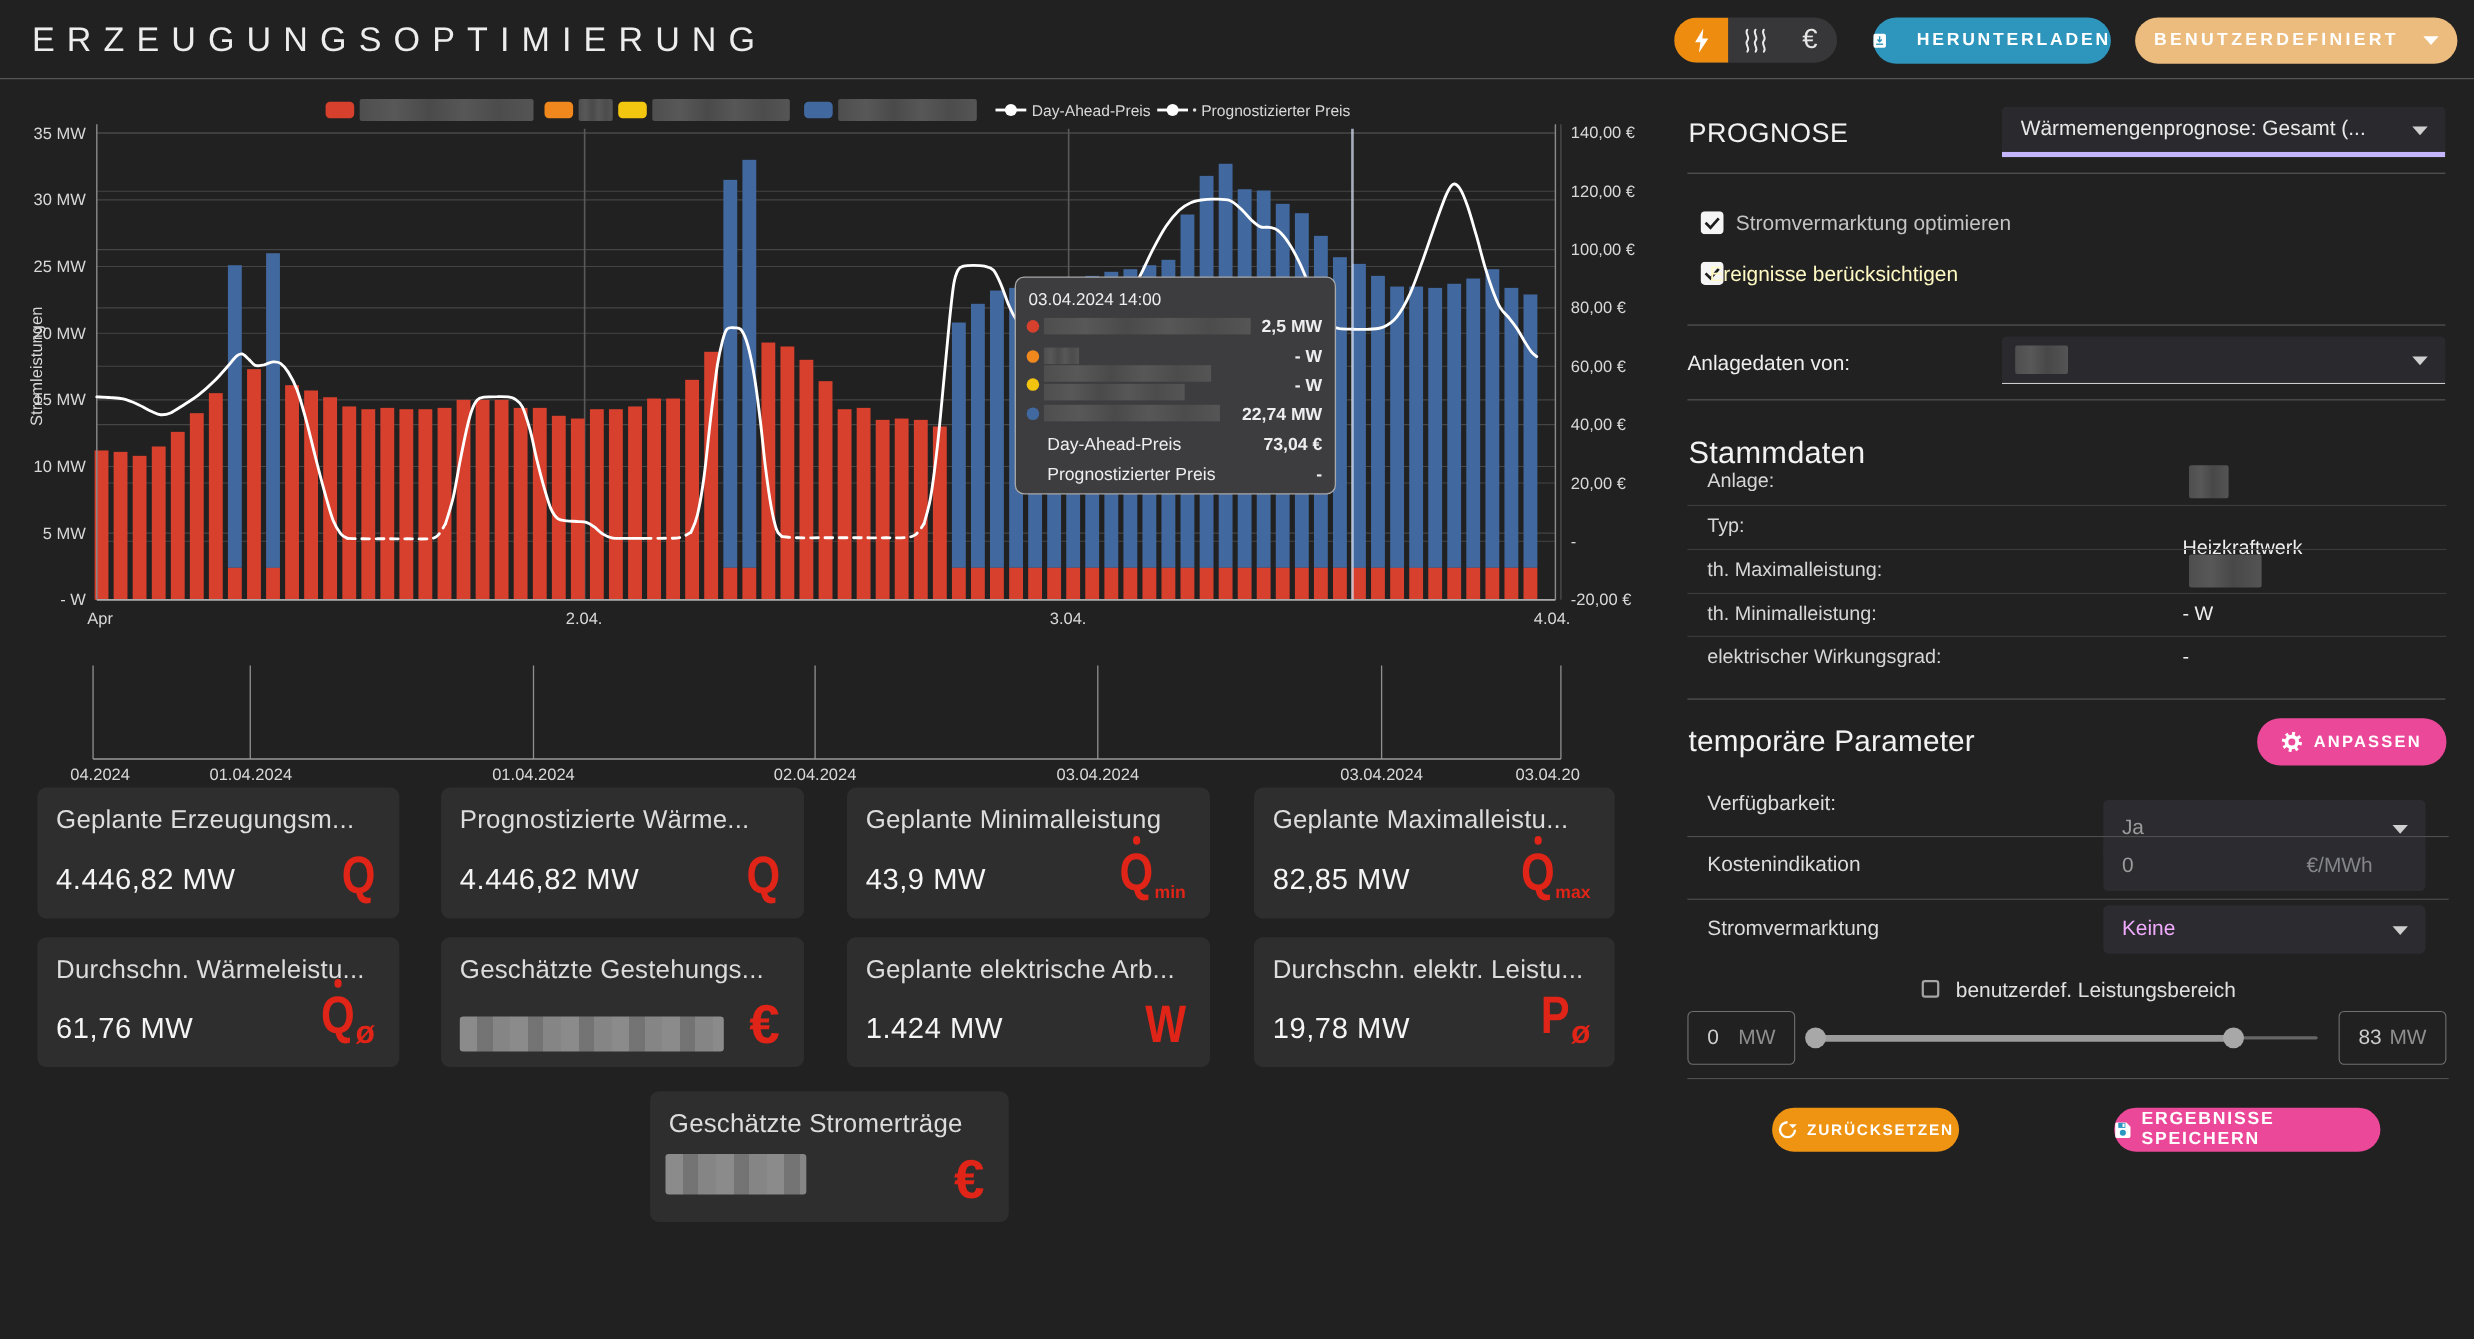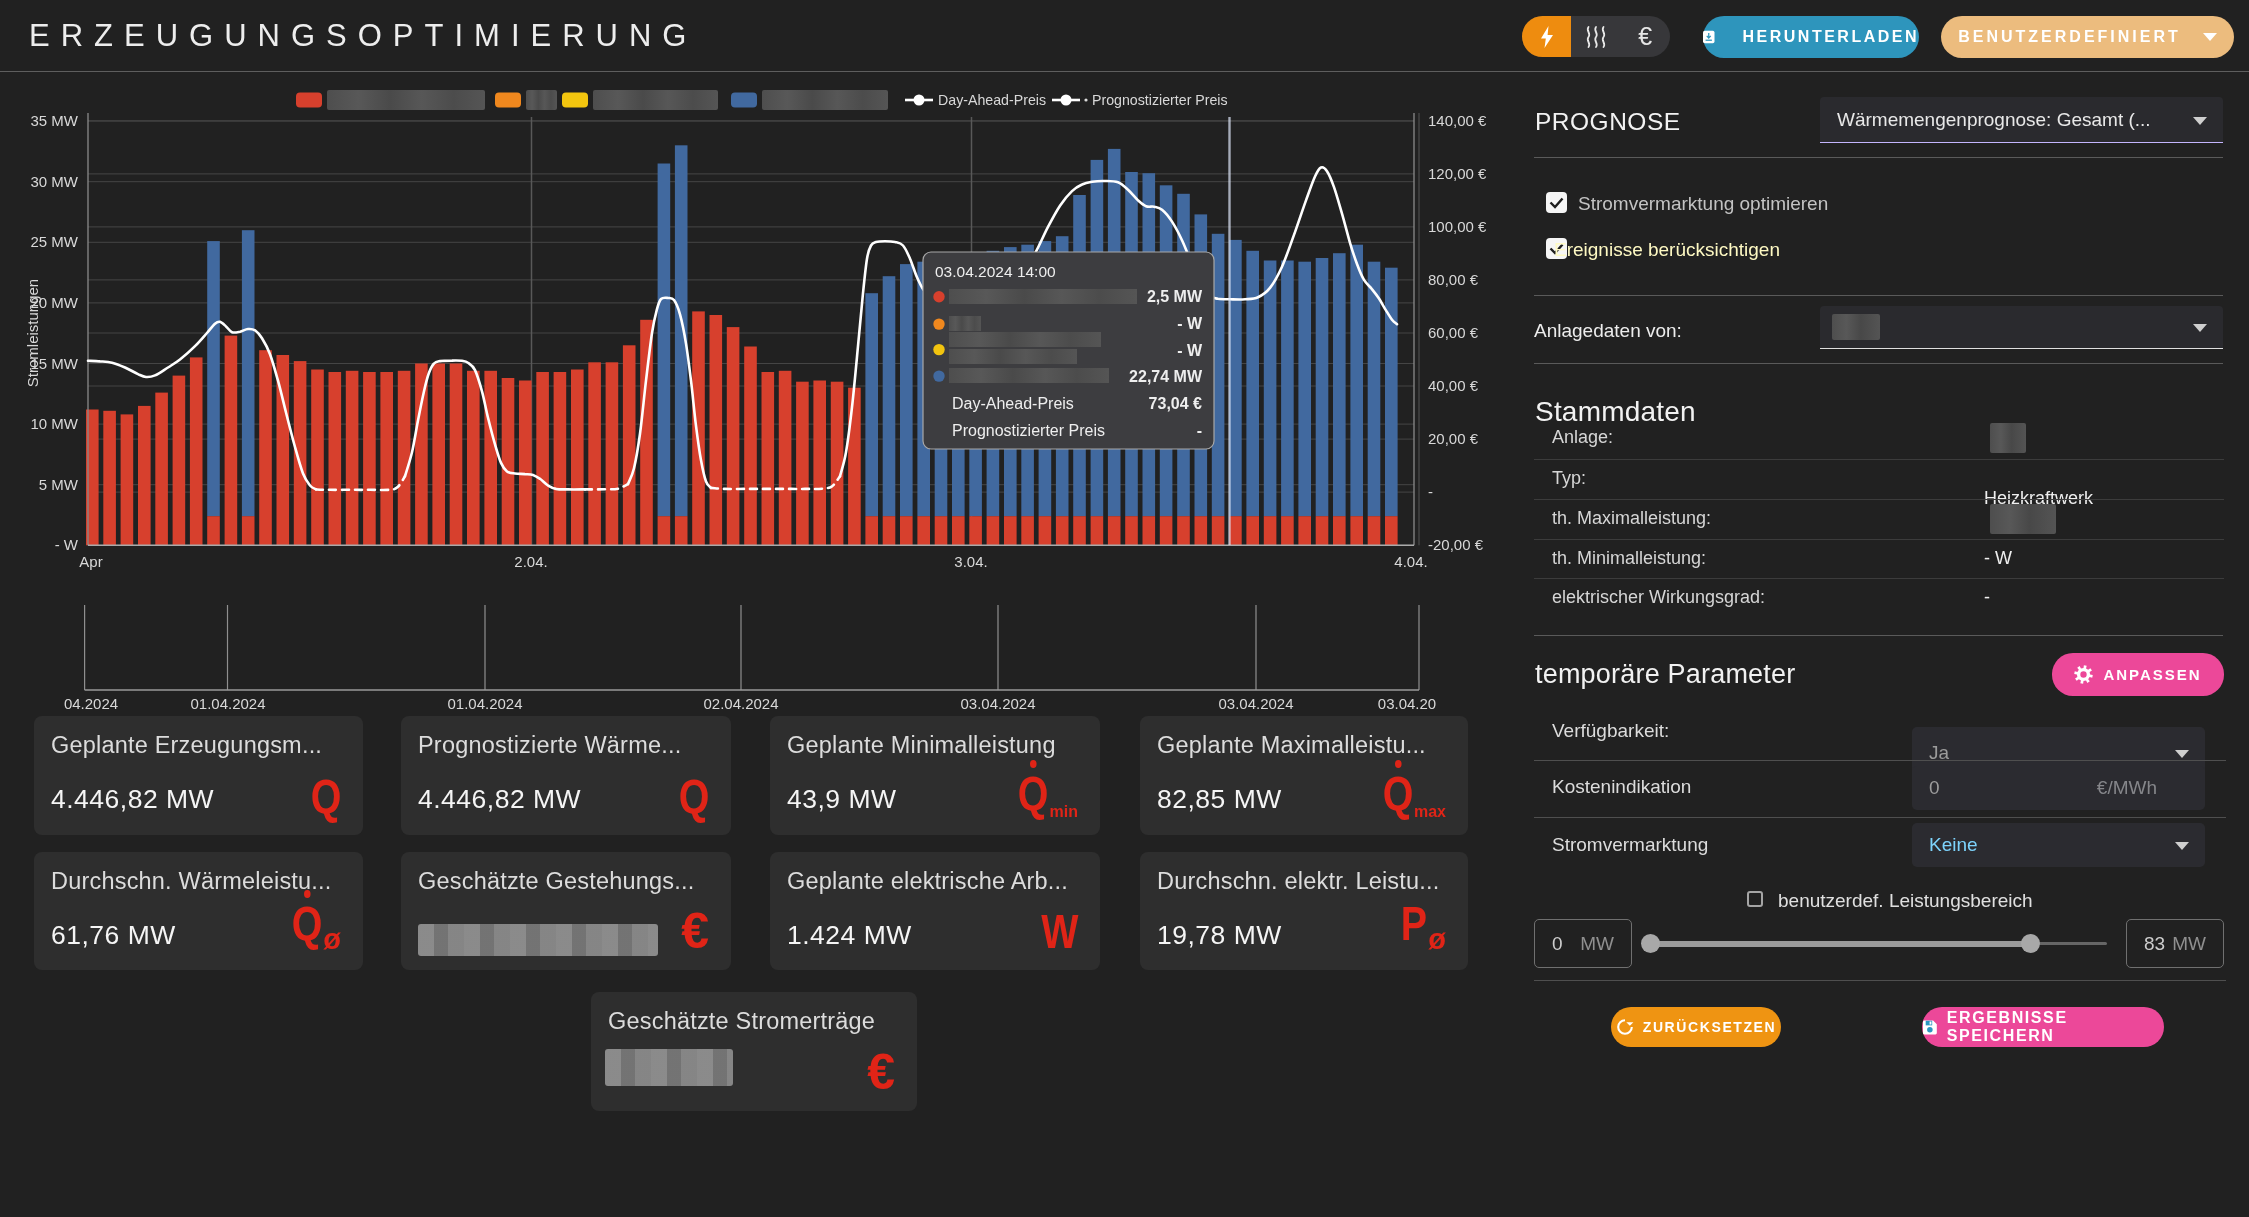--- a/index.html
+++ b/index.html
@@ -343,21 +343,21 @@
 <div class="ctitle">Durchschn. elektr. Leistu...</div>
     <div class="cval">19,78 MW</div>
     <div class="cicon"><span class="qq">P</span><span class="sub sub2">ø</span></div>
   </div>
 <div class="card" style="left:591px;top:992px;width:326px;height:119px;">
 <div class="ctitle">Geschätzte Stromerträge</div>
     <div class="blurval" style="left:14px;top:57px;width:128px;height:37px;"></div>
     <div class="cicon"><span class="qq eur">€</span></div>
   </div>
 <div class="h1" style="left:1535px;top:108px;font-size:24.5px;letter-spacing:0.5px;">PROGNOSE</div>
-<div class="dd" style="left:1820px;top:97px;width:403px;height:46px;border-bottom:1px solid #c4b5fd;border-radius:4px 4px 0 0;">
+<div class="dd" style="left:1820px;top:97px;width:403px;height:46px;border-bottom:5px solid #c4b5fd;border-radius:4px 4px 0 0;">
 <span class="ddtext" style="color:#e8e8e8">Wärmemengenprognose: Gesamt (...</span>
     <span class="caret"></span>
   </div>
 <div style="position:absolute;left:1534px;top:157px;width:689px;height:1px;background:#5a5a5a"></div>
 <div class="cb" style="left:1546px;top:192px;"><svg width="21" height="21" viewBox="0 0 21 21">
       <rect width="21" height="21" rx="4" fill="#f5f5f5"></rect>
       <path d="M4.5 10.5 L9 15 L16.5 6.5" stroke="#1d1d1d" stroke-width="2.4" fill="none"></path>
     </svg></div>
 <div class="lbl" style="left:1578px;top:193px;color:#c3c3c3">Stromvermarktung optimieren</div>
 <div class="cb" style="left:1546px;top:238px;"><svg width="21" height="21" viewBox="0 0 21 21">
@@ -402,21 +402,21 @@
   </div>
 <div style="position:absolute;left:1534px;top:760px;width:692px;height:1px;background:#4f4f4f"></div>
 <div class="lbl" style="left:1552px;top:776px;color:#dcdcdc">Kostenindikation</div>
 <div class="dd box" style="left:1912px;top:766px;width:293px;height:44px;">
     <span class="ddtext" style="color:#9b9b9b">0</span>
     <span style="position:absolute;right:48px;top:11px;color:#85868a;font-size:19px;">€/MWh</span>
   </div>
 <div style="position:absolute;left:1534px;top:817px;width:692px;height:1px;background:#4f4f4f"></div>
 <div class="lbl" style="left:1552px;top:834px;color:#dcdcdc">Stromvermarktung</div>
 <div class="dd box" style="left:1912px;top:823px;width:293px;height:44px;">
-    <span class="ddtext" style="color:#7dd3fc">Keine</span>
+    <span class="ddtext" style="color:#f0abfc">Keine</span>
     <span class="caret"></span>
   </div>
 <div style="position:absolute;left:1747px;top:891px;width:16px;height:16px;border:2.4px solid #a5a5a5;border-radius:3px;"></div>
 <div class="lbl" style="left:1778px;top:890px;color:#e0e0e0">benutzerdef. Leistungsbereich</div>
 <div class="sbox" style="left:1534px;top:919px;">
     <span style="color:#cdcdcd">0</span>
     <span style="color:#8f8f8f">MW</span>
   </div>
 <div class="sbox" style="left:2126px;top:919px;">
     <span style="color:#cdcdcd">83</span>

